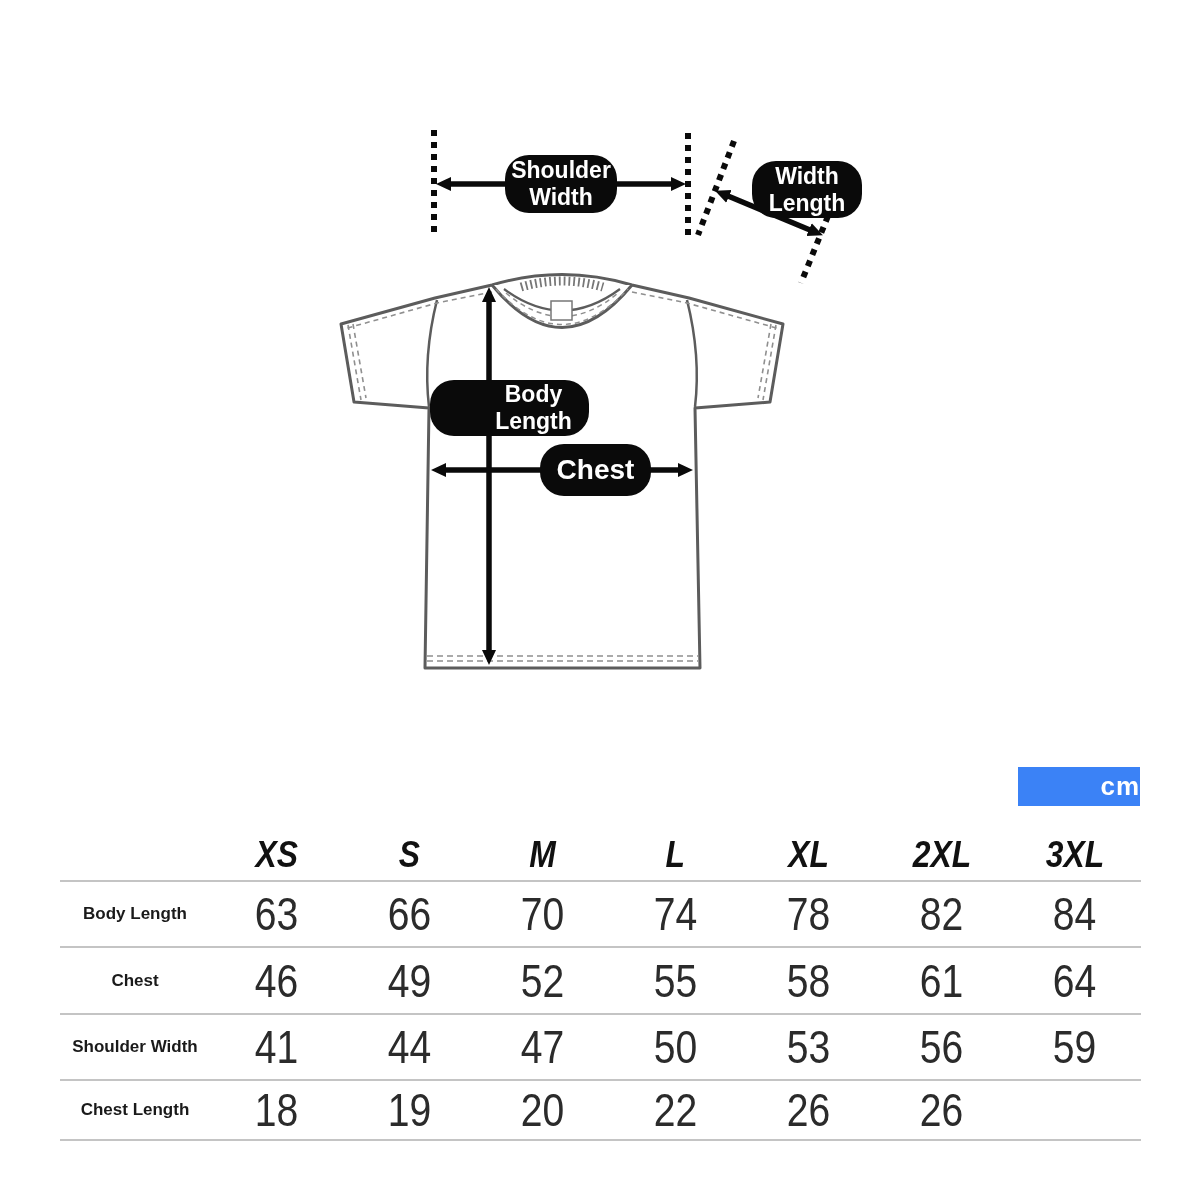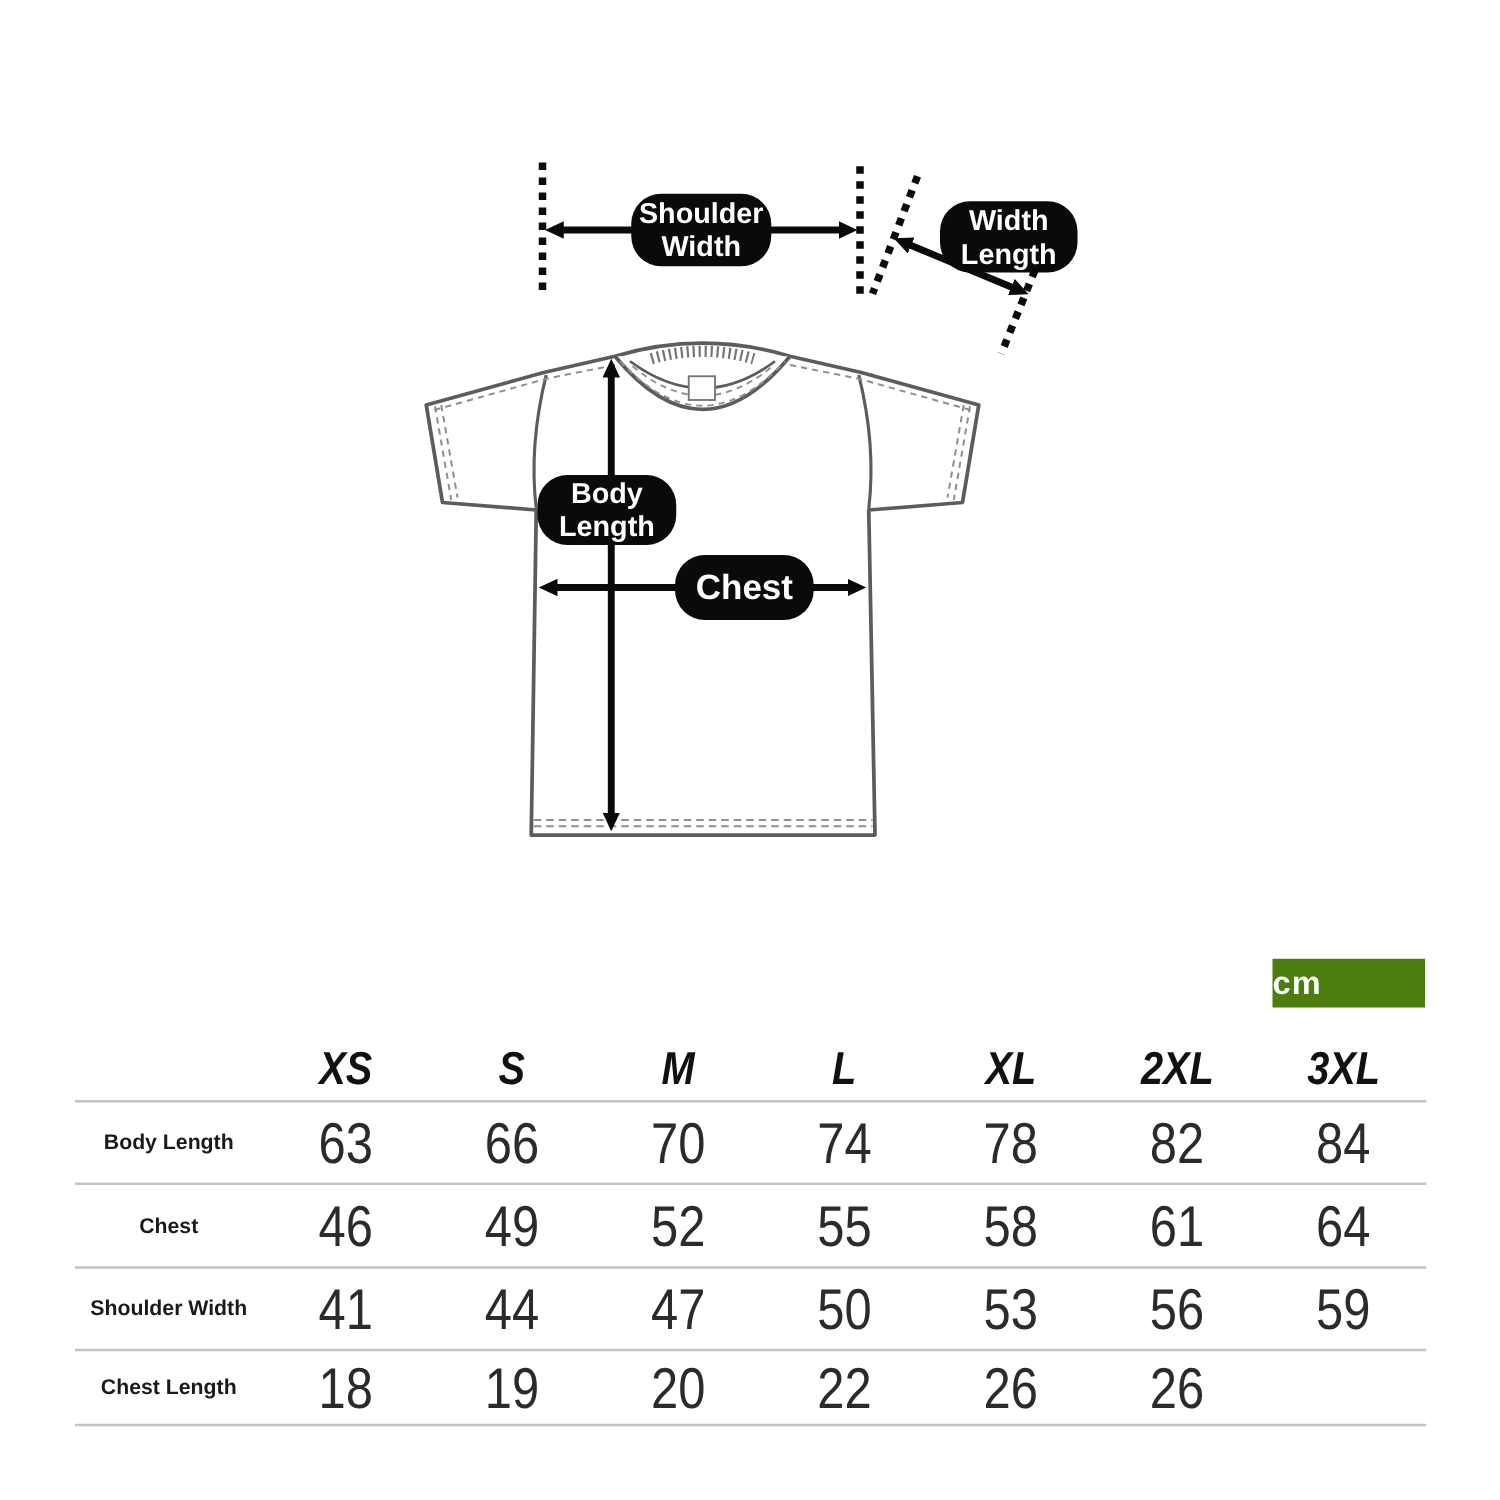--- a/index.html
+++ b/index.html
@@ -11,28 +11,28 @@
   svg.diagram{position:absolute;left:0;top:0;}
 
   
   .lbl{
     position:absolute;background:#0a0a0a;color:#ffffff;font-weight:bold;
     text-align:center;display:flex;flex-direction:column;justify-content:center;border-radius:24px;
   }
   .lbl span{display:block;}
   .lbl-shoulder{left:505px;top:155px;width:112px;height:58px;font-size:23px;line-height:27px;}
   .lbl-sleeve{left:752px;top:161px;width:110px;height:57px;font-size:23px;line-height:27px;}
-  .lbl-body{left:430px;top:380px;width:111px;height:56px;font-size:23px;line-height:27px;}
+  .lbl-body{left:430px;top:380px;width:111px;height:56px;font-size:23px;line-height:27px;padding-left:48px;}
   .lbl-chest{left:540px;top:444px;width:111px;height:52px;font-size:28px;line-height:52px;}
 
   
   .unit-badge{
     position:absolute;left:1018px;top:767px;width:122px;height:39px;
-    background:#4d7c0f;color:#ffffff;font-weight:bold;font-size:26px;
-    line-height:39px;text-align:left;letter-spacing:1px;
+    background:#3b82f6;color:#ffffff;font-weight:bold;font-size:26px;
+    line-height:39px;text-align:right;letter-spacing:1px;
   }
 
   
   .size-table{position:absolute;left:60px;top:830px;width:1081px;}
   .t-row{
     display:grid;grid-template-columns:150px repeat(7,133px);
     align-items:center;
   }
   .t-head{height:50px;font-style:italic;}
   .t-data{border-top:2px solid #c4c4c4;}

